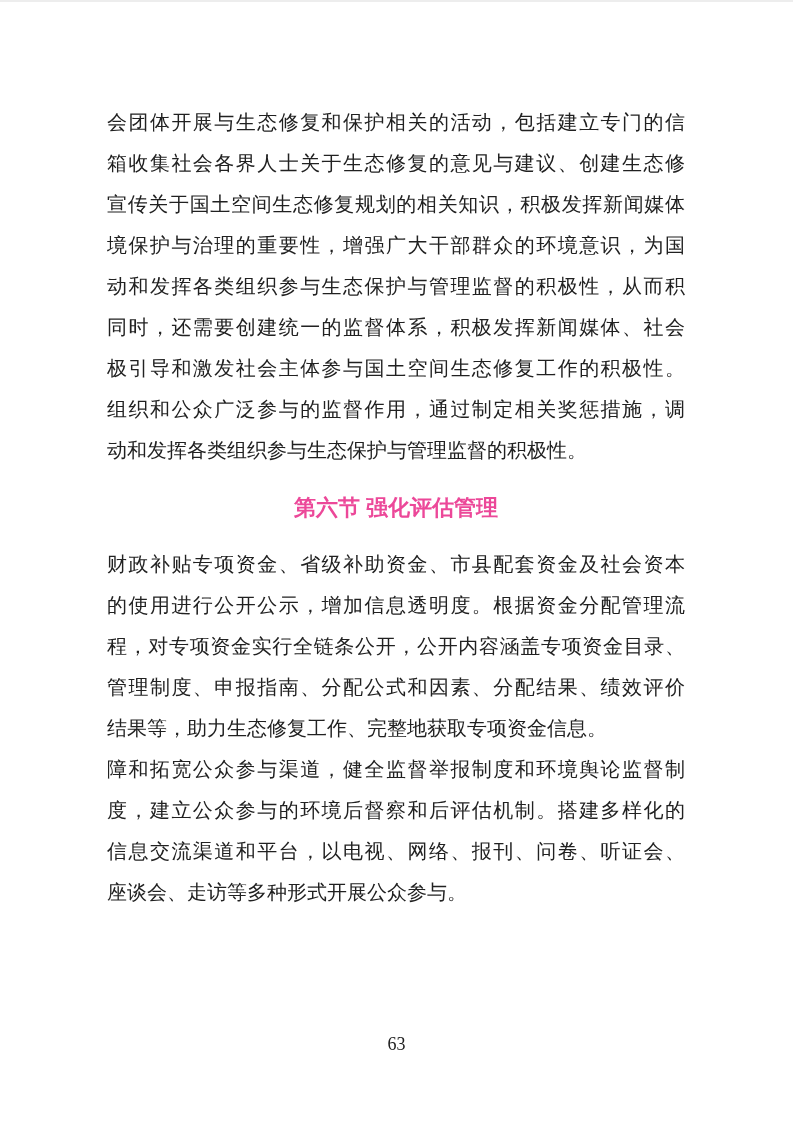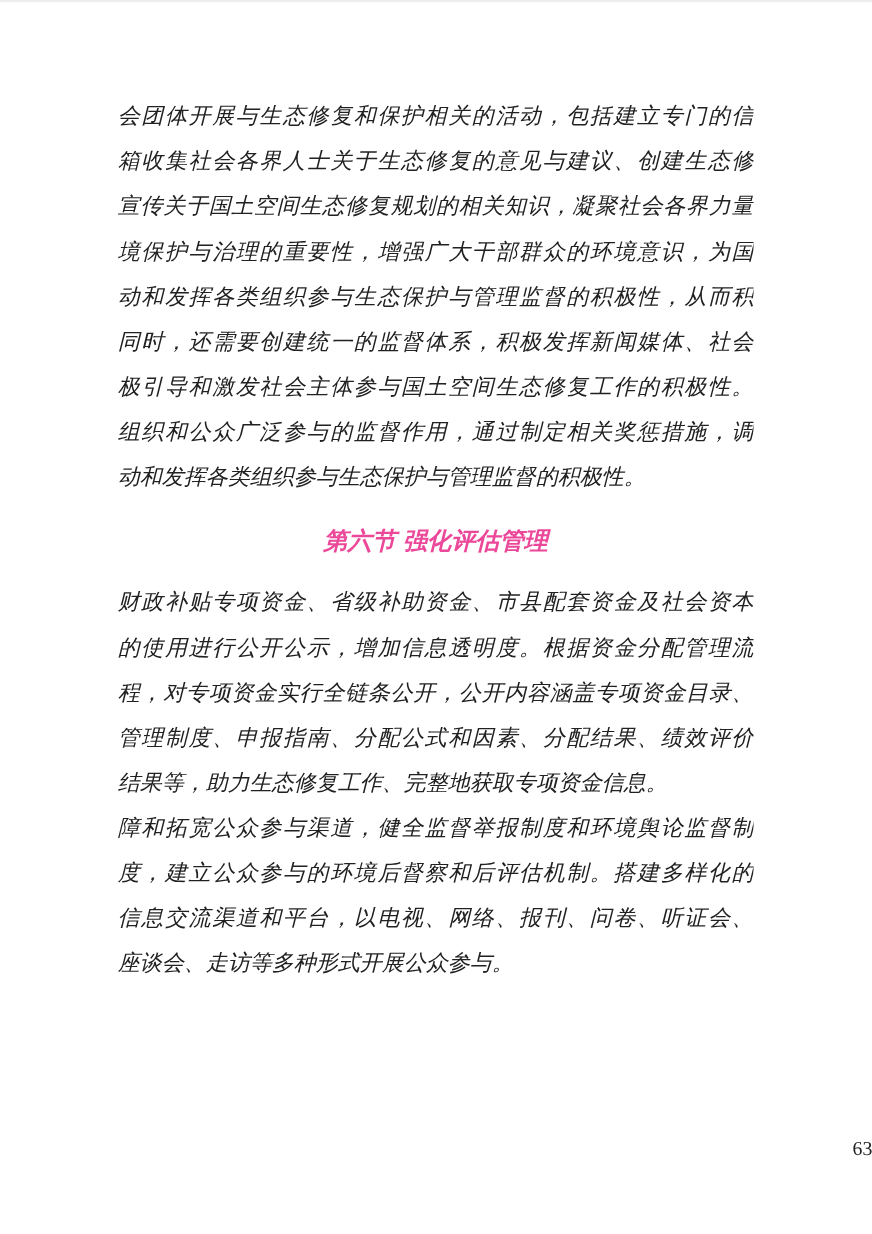--- a/index.html
+++ b/index.html
@@ -14,23 +14,22 @@
     background: #ffffff;
     border-top: 2px solid #ededed;
     box-sizing: border-box;
     overflow: hidden;
     font-family: "Liberation Serif", "DejaVu Serif", serif;
     color: #212121;
   }
   .content {
     position: absolute;
     left: 107px;
-    top: 84px;
+    top: 100px;
     width: 578px;
-    font-style: italic;
   }
   .line {
     height: 41px;
     line-height: 41px;
     font-size: 20px;
     color: #212121;
     text-align: justify;
     text-align-last: justify;
     text-justify: inter-character;
     overflow: hidden;
@@ -51,37 +50,37 @@
     font-family: "Liberation Sans", "DejaVu Sans", sans-serif;
     font-weight: 700;
     font-size: 22px;
     color: #ec4899;
   }
   .page-number {
     position: absolute;
     top: 1032px;
     left: 0;
     width: 100%;
-    text-align: right;
+    text-align: center;
     font-size: 18px;
     line-height: 20px;
     font-family: "Liberation Serif", "DejaVu Serif", serif;
     color: #212121;
   }
 </style>
 </head>
 <body>
 
 <div class="page">
   <div class="content">
 
     <div class="para">
       <div class="line">会团体开展与生态修复和保护相关的活动，包括建立专门的信</div>
       <div class="line">箱收集社会各界人士关于生态修复的意见与建议、创建生态修</div>
-      <div class="line">宣传关于国土空间生态修复规划的相关知识，凝聚社会各界力量</div>
+      <div class="line">宣传关于国土空间生态修复规划的相关知识，积极发挥新闻媒体</div>
       <div class="line">境保护与治理的重要性，增强广大干部群众的环境意识，为国</div>
       <div class="line">动和发挥各类组织参与生态保护与管理监督的积极性，从而积</div>
       <div class="line">同时，还需要创建统一的监督体系，积极发挥新闻媒体、社会</div>
       <div class="line">极引导和激发社会主体参与国土空间生态修复工作的积极性。</div>
       <div class="line">组织和公众广泛参与的监督作用，通过制定相关奖惩措施，调</div>
       <div class="line short">动和发挥各类组织参与生态保护与管理监督的积极性。</div>
     </div>
 
     <h2 class="heading">第六节 强化评估管理</h2>
 

